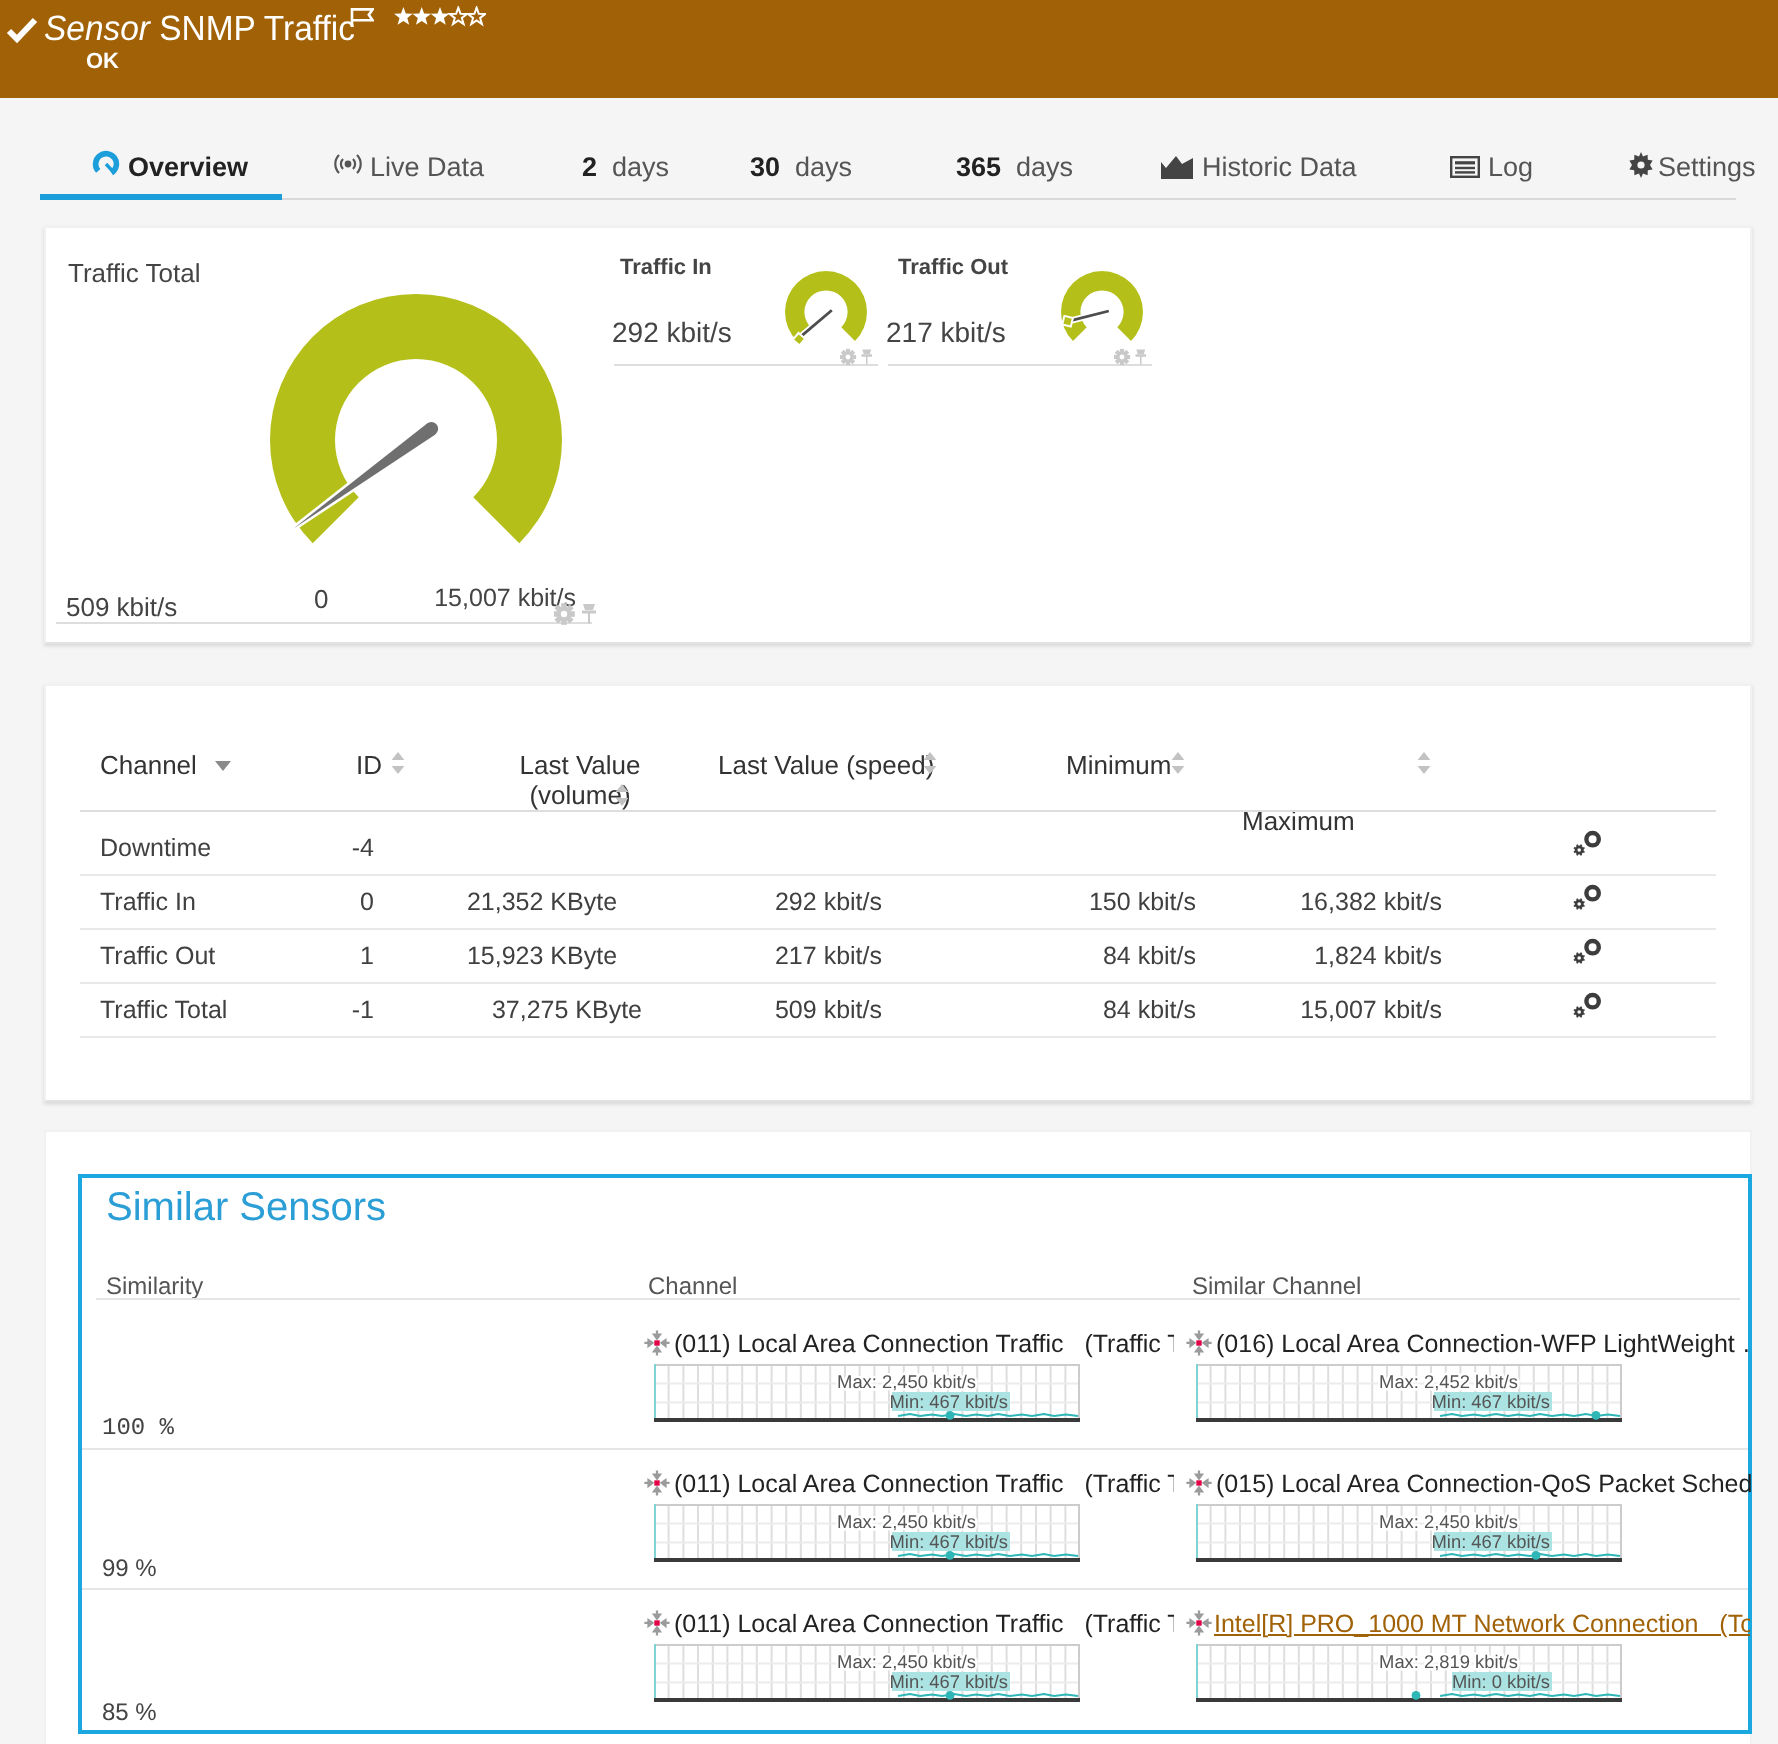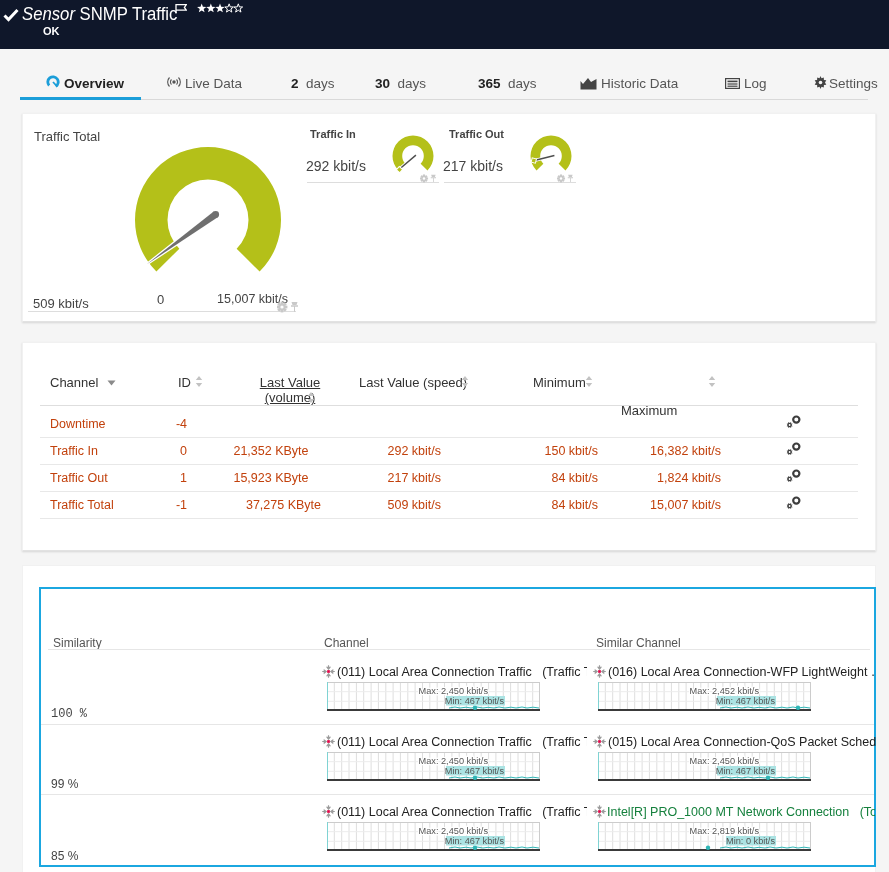--- a/index.html
+++ b/index.html
@@ -1,23 +1,23 @@
 <!DOCTYPE html>
 <html><head>
 <meta charset="utf-8">
 <style>
 * { margin:0; padding:0; box-sizing:border-box; }
 html,body { width:889px; height:872px; background:#f5f5f5; font-family:"Liberation Sans",sans-serif; overflow:hidden; }
 .abs { position:absolute; }
-#hdr { position:absolute; left:0; top:0; width:889px; height:49px; background:#0f172a; color:#fff; }
+#hdr { position:absolute; left:0; top:0; width:889px; height:49px; background:#a16207; color:#fff; }
 .panel { position:absolute; left:22px; width:854px; background:#fff; border:1px solid #f1f1f1; border-bottom-color:#e2e2e2; box-shadow:0 1px 2px rgba(0,0,0,0.13); }
 .tab { position:absolute; top:76px; font-size:13.5px; color:#555; white-space:nowrap; }
 .tab b { color:#222; }
 .lbl { font-size:13px; color:#444; }
-.num { font-size:12.5px; color:#c2410c; }
+.num { font-size:12.5px; color:#404040; }
 .gline { position:absolute; height:1px; background:#d9d9d9; }
 </style>
 </head>
 <body>
 
 <div id="hdr">
   <svg class="abs" style="left:3px;top:8px" width="16" height="14" viewBox="0 0 16 14">
       <path d="M1.5 7.5 L5.5 11.5 L14.5 2" stroke="#fff" stroke-width="3" fill="none"></path>
     </svg>
   <div class="abs" style="left:22px;top:6px;font-size:17.5px;line-height:1;transform:scaleX(0.955);transform-origin:0 0;"><i>Sensor</i>&nbsp;SNMP Traffic</div>
@@ -156,21 +156,21 @@
 </svg>
 <div class="panel" style="top:342px;height:209px;">
   <div class="abs" style="left:27px;top:32px;font-size:13px;color:#333;">Channel</div>
   <svg class="abs" style="left:84px;top:36.5px" width="9" height="6" viewBox="0 0 9 6">
       <path d="M0.5 0.5 H8.5 L4.5 5.5 Z" fill="#8a8a8a"></path>
     </svg>
   <div class="abs" style="left:155px;top:32px;font-size:13px;color:#333;">ID</div>
   <svg class="abs" style="left:172px;top:33px" width="8" height="11" viewBox="0 0 8 11">
       <path d="M4 0 L7.2 4 H0.8 Z M4 11 L7.2 7 H0.8 Z" fill="#c2c2c2"></path>
     </svg>
-  <div class="abs" style="left:217px;top:32px;width:100px;text-align:center;font-size:13px;color:#333;text-decoration:underline;">Last Value<br>(volume)</div>
+  <div class="abs" style="left:217px;top:32px;width:100px;text-align:center;font-size:13px;color:#333;">Last Value<br>(volume)</div>
   <svg class="abs" style="left:284px;top:49px" width="8" height="11" viewBox="0 0 8 11">
       <use href="#sort"></use>
     </svg>
   <div class="abs" style="left:336px;top:32px;font-size:13px;color:#333;">Last Value (speed)</div>
   <svg class="abs" style="left:438px;top:33px" width="8" height="11" viewBox="0 0 8 11">
       <use href="#sort"></use>
     </svg>
   <div class="abs" style="left:510px;top:32px;font-size:13px;color:#333;">Minimum</div>
   <svg class="abs" style="left:562px;top:33px" width="8" height="11" viewBox="0 0 8 11">
       <use href="#sort"></use>
@@ -234,20 +234,21 @@
         </g>
       <rect x="0.5" y="0.5" width="212" height="28" fill="none" stroke="#cccccc" stroke-width="1"></rect>
       <path d="M0.5 0 V29" stroke="#7fd3d3" stroke-width="1"></path>
       <path d="M0 28 H213" stroke="#3a3a3a" stroke-width="2"></path>
     </g>
     <path id="gdata" d="M122 26 l6 -1 l5 1 l6 -0.8 l5 0.8 l6 -1 l6 1 l5 -0.7 l6 0.7 l5 -1 l6 1 l6 -0.8 l5 0.8 l6 -1 l5 1 l6 -0.8 l6 0.8" fill="none" stroke="#2fb6b6" stroke-width="1"></path>
   </defs>
 </svg>
 <div class="panel" style="top:565px;height:310px;border-bottom:none;box-shadow:none;">
   <div class="abs" style="left:16px;top:21px;width:837px;height:280px;border:2px solid #1ba7e0;background:#fff;">
+    <div class="abs" style="left:12px;top:4px;font-size:20px;color:#2b9ed6;">Similar Sensors</div>
     <div class="abs" style="left:12px;top:47px;font-size:12px;color:#555;">Similarity</div>
     <div class="abs" style="left:283px;top:47px;font-size:12px;color:#555;">Channel</div>
     <div class="abs" style="left:555px;top:47px;font-size:12px;color:#555;">Similar Channel</div>
     <div class="gline" style="left:7px;top:60px;width:822px;background:#e6e6e6;"></div>
 
     <svg class="abs" style="left:281px;top:76px" width="13" height="13" viewBox="0 0 12.6 12.1">
         <use href="#chi"></use>
       </svg>
     <div class="abs" style="left:296px;top:76px;width:250px;overflow:hidden;white-space:nowrap;font-size:12.5px;color:#222;">(011) Local Area Connection Traffic&nbsp;&nbsp; (Traffic To</div>
     <svg class="abs" style="left:552px;top:76px" width="13" height="13" viewBox="0 0 12.6 12.1">
@@ -300,21 +301,21 @@
     <div class="abs" style="left:10px;top:188px;font-size:12px;color:#444;">99 %</div>
     <div class="gline" style="left:0px;top:205px;width:833px;background:#e6e6e6;"></div>
 
     <svg class="abs" style="left:281px;top:216px" width="13" height="13" viewBox="0 0 12.6 12.1">
         <use href="#chi"></use>
       </svg>
     <div class="abs" style="left:296px;top:216px;width:250px;overflow:hidden;white-space:nowrap;font-size:12.5px;color:#222;">(011) Local Area Connection Traffic&nbsp;&nbsp; (Traffic To</div>
     <svg class="abs" style="left:552px;top:216px" width="13" height="13" viewBox="0 0 12.6 12.1">
         <use href="#chi"></use>
       </svg>
-    <div class="abs" style="left:566px;top:216px;width:268px;overflow:hidden;white-space:nowrap;font-size:12.5px;color:#15803d;">Intel[R] PRO_1000 MT Network Connection&nbsp;&nbsp; (To</div>
+    <div class="abs" style="left:566px;top:216px;width:268px;overflow:hidden;white-space:nowrap;font-size:12.5px;color:#a16207;text-decoration:underline;">Intel[R] PRO_1000 MT Network Connection&nbsp;&nbsp; (To</div>
     <svg class="abs" style="left:286px;top:233px" width="213" height="29">
       <use href="#ggrid"></use>
         <use href="#gdata"></use>
         <circle cx="148" cy="25.7" r="2.2" fill="#2fb6b6"></circle>
       <text x="161" y="12" text-anchor="end" font-size="9.2" fill="#555" stroke="#fff" stroke-width="2.4" paint-order="stroke">Max: 2,450 kbit/s</text>
       <rect x="119" y="14" width="59" height="9.5" fill="#abe3e3"></rect>
       <text x="177" y="21.8" text-anchor="end" font-size="9.2" fill="#555">Min: 467 kbit/s</text>
     </svg>
     <svg class="abs" style="left:557px;top:233px" width="213" height="29">
       <use href="#ggrid"></use>

